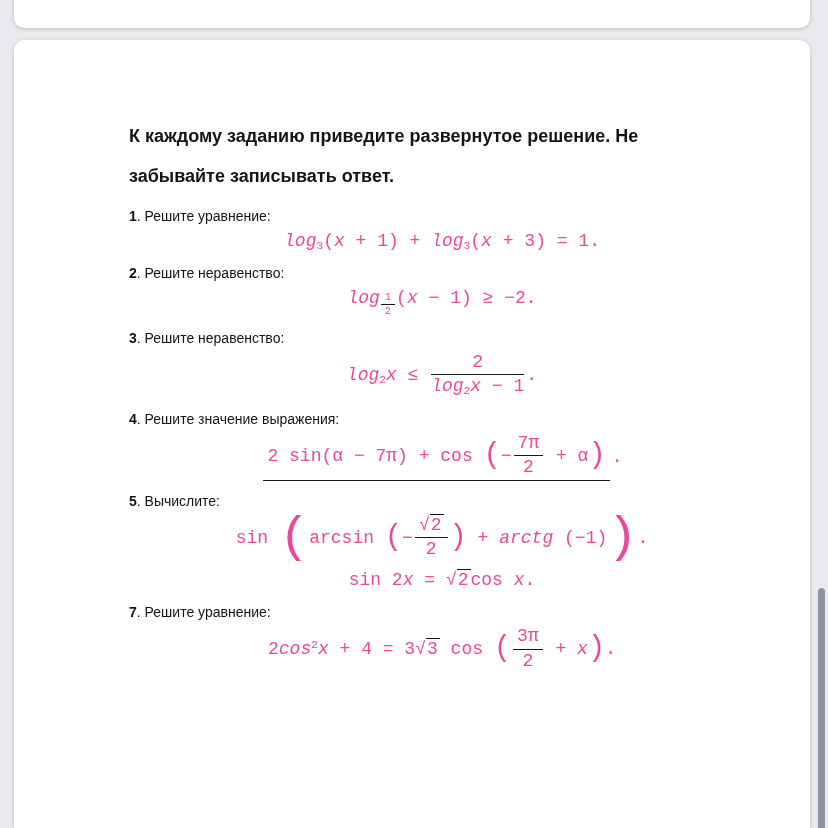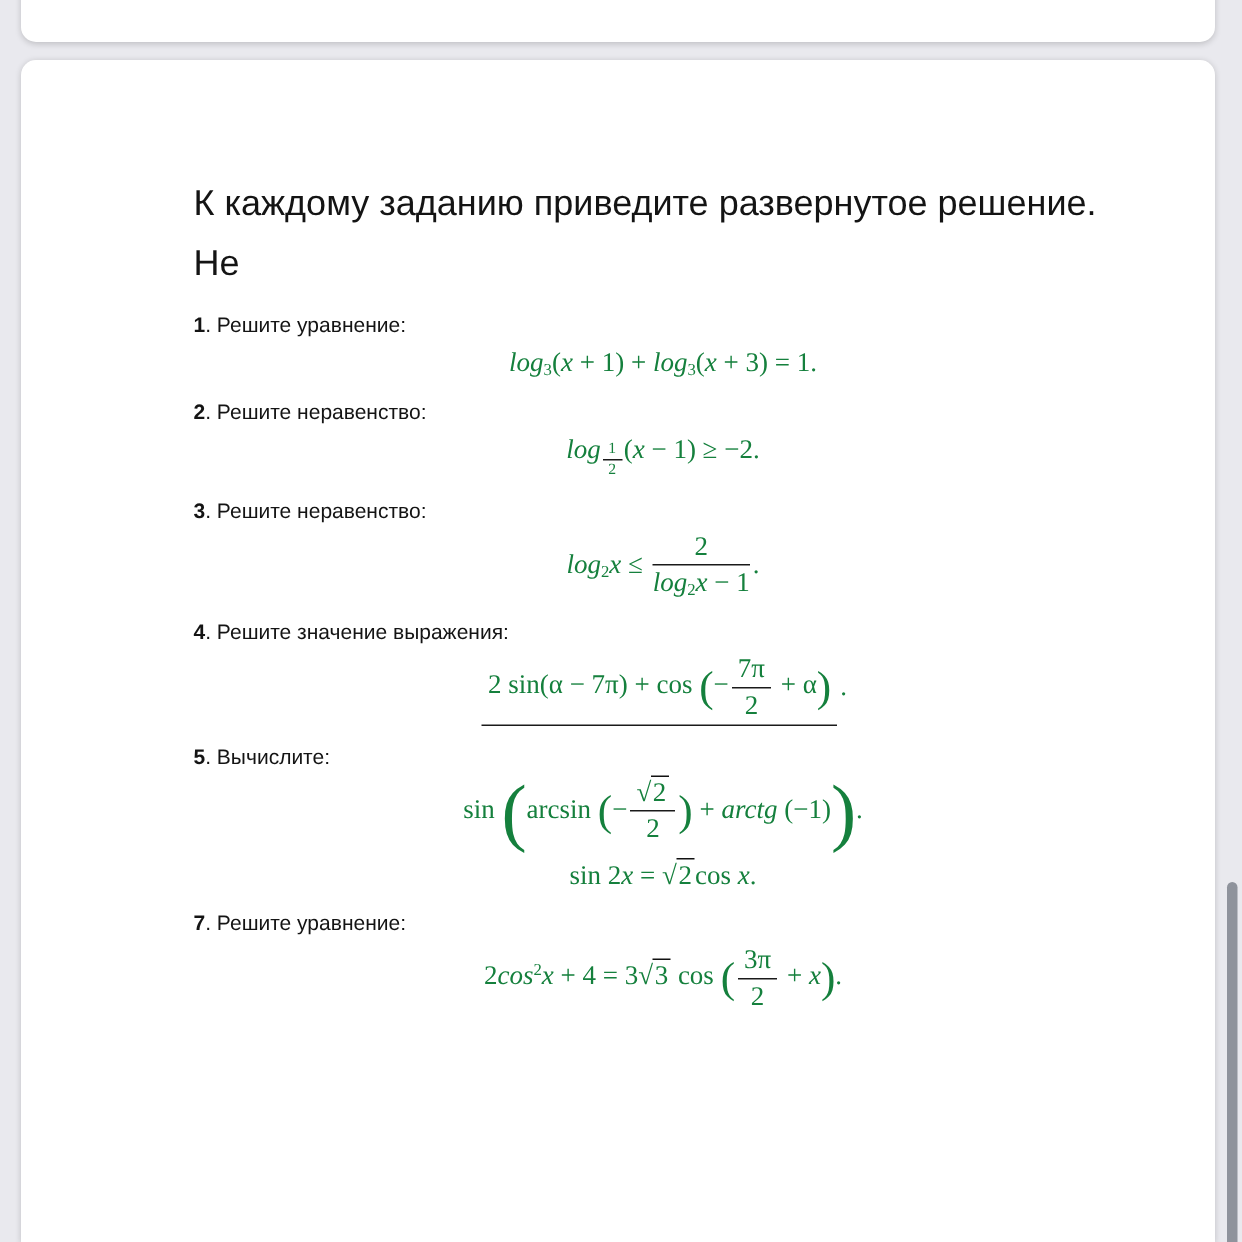--- a/index.html
+++ b/index.html
@@ -22,29 +22,29 @@
   }
   .page-main {
     top: 40px; height: 788px;
     border-radius: 10px 10px 0 0;
     box-shadow: 0 1px 4px rgba(0,0,0,0.18);
     overflow: hidden;
   }
   .content { padding: 76px 55px 0 115px; }
 
   
-  .instructions { font-weight: 400; font-size: 24px; line-height: 40px; color: #141414; margin: 0 0 2px 0; }
+  .instructions { font-weight: 700; font-size: 18px; line-height: 40px; color: #141414; margin: 0 0 2px 0; }
 
   
   .prompt { font-size: 14px; line-height: 22px; margin: 9px 0 2px 0; }
   .pnum { font-weight: 700; }
   .formula {
-    font-family: Liberation Serif, serif;
+    font-family: Liberation Mono, monospace;
     font-size: 18px; line-height: 1.3;
-    color: #15803d;
+    color: #ec4899;
     text-align: center;
     margin: 3px 0 8px 0;
   }
   .formula i { font-style: italic; }
 
   
   .ss  { font-size: 0.62em; vertical-align: -0.25em; }           
   .sp  { font-size: 0.62em; vertical-align: 0.55em; }            
   .fr, .subfr { display: inline-block; text-align: center; }
   .fr   { vertical-align: middle; line-height: 1.2; margin: 0 2px; }
@@ -69,20 +69,21 @@
 
 <div class="viewport">
 
   <div class="page page-prev"></div>
 
   <div class="page page-main">
     <div class="content">
 
       <div class="instructions">
         <div>К каждому заданию приведите развернутое решение. Не</div>
+        <div>забывайте записывать ответ.</div>
       </div>
 
       <div>
   <div class="problem">
     <p class="prompt"><b class="pnum">1</b><span class="ptext">. Решите уравнение:</span></p>
     <div class="formula"><i>log</i><span class="ss">3</span>(<i>x</i> + 1) + <i>log</i><span class="ss">3</span>(<i>x</i> + 3) = 1.</div>
   </div>
 
   <div class="problem">
     <p class="prompt"><b class="pnum">2</b><span class="ptext">. Решите неравенство:</span></p>

